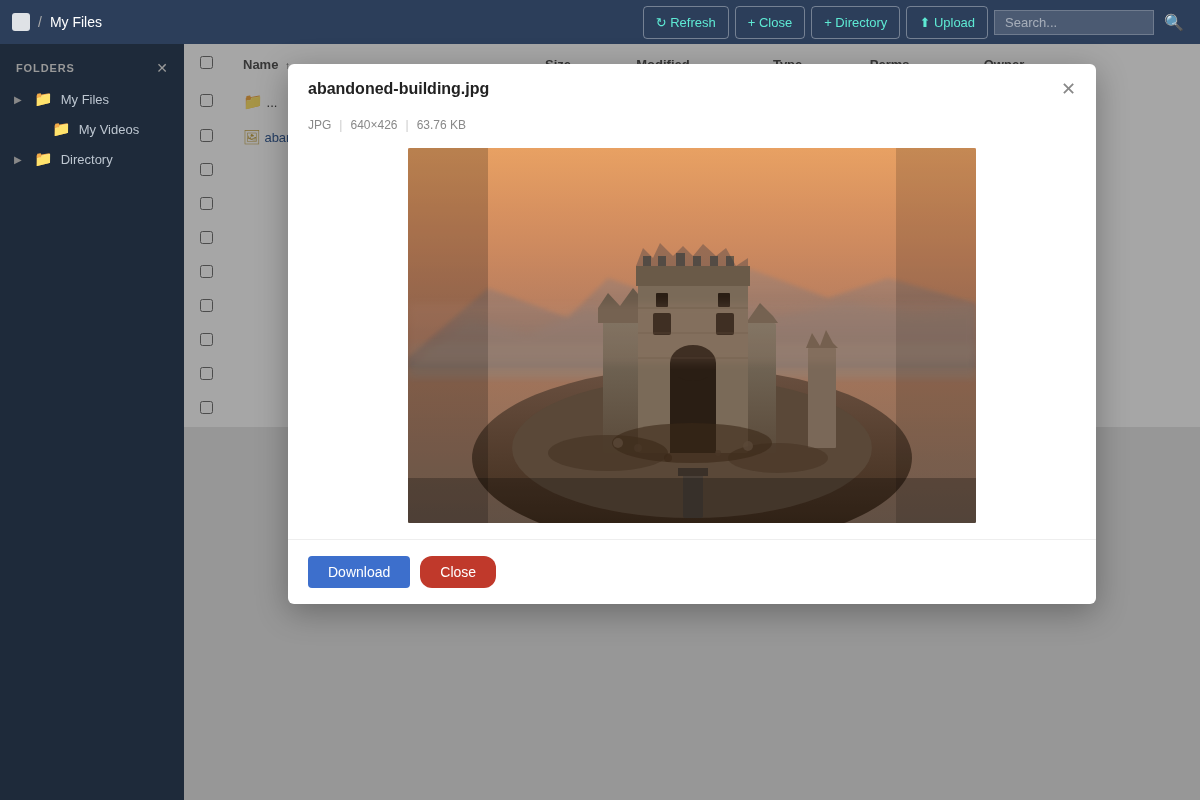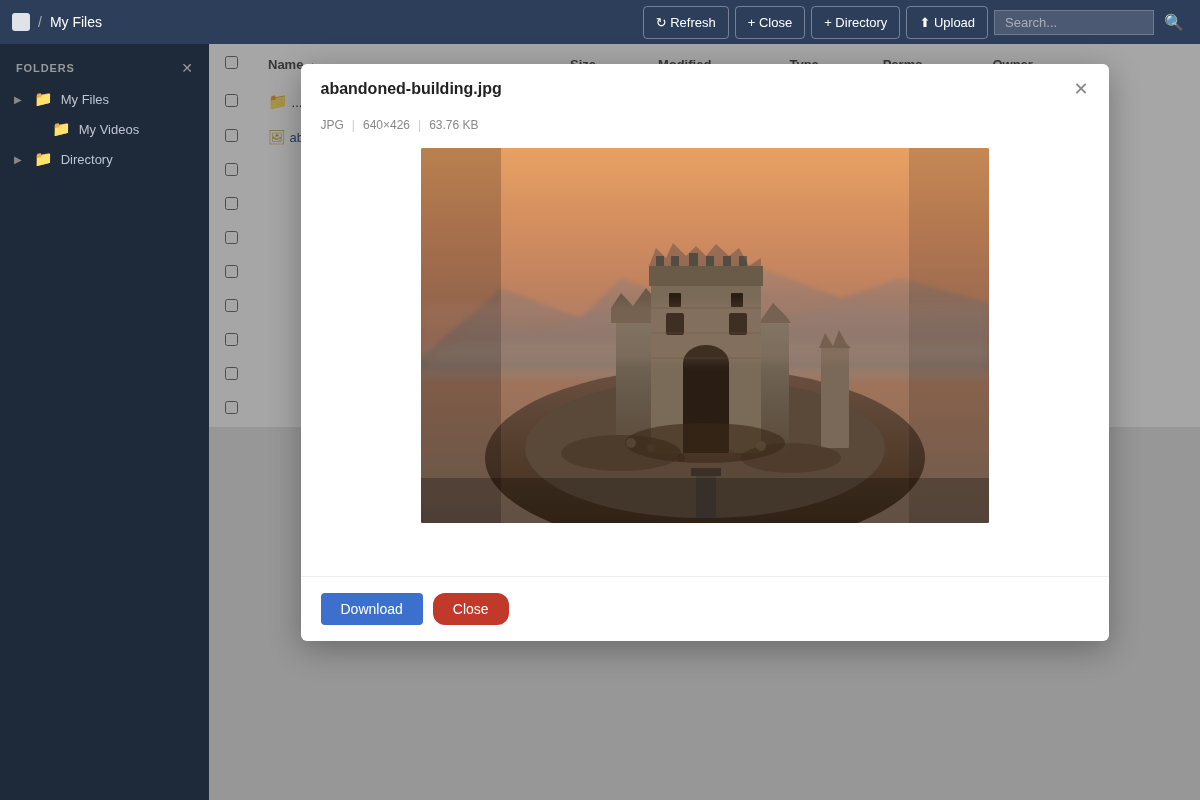--- a/index.html
+++ b/index.html
@@ -34,21 +34,21 @@
     .navbar-sep { color: #aaa; margin: 0 2px; }
     .navbar-actions {
       display: flex;
       align-items: center;
       gap: 6px;
       margin-left: auto;
     }
     .navbar-btn {
       background: transparent;
       border: 1px solid rgba(255,255,255,0.35);
-      color: #ffffff;
+      color: #5eead4;
       font-size: 13px;
       padding: 8px 12px;
       border-radius: 4px;
       cursor: pointer;
       display: flex;
       align-items: center;
       gap: 5px;
     }
     .navbar-search {
       background: rgba(255,255,255,0.15);
@@ -71,21 +71,21 @@
     }
 
     
     .layout {
       display: flex;
       height: calc(800px - 44px);
     }
 
     
     .sidebar {
-      width: 209px;
+      width: 184px;
       background: #1e2a3a;
       color: #ccc;
       flex-shrink: 0;
       padding-top: 8px;
     }
     .sidebar-header {
       display: flex;
       align-items: center;
       justify-content: space-between;
       padding: 8px 16px;
@@ -228,21 +228,20 @@
       width: 100%;
       display: flex;
       justify-content: center;
     }
     .modal-footer {
       padding: 16px 20px;
       border-top: 1px solid #eee;
       display: flex;
       gap: 10px;
       flex-shrink: 0;
-      margin-top: 37px;
     }
     .btn-download {
       background: #3d6fcc;
       color: #fff;
       border: none;
       border-radius: 4px;
       padding: 8px 20px;
       font-size: 14px;
       cursor: pointer;
       font-weight: 500;

